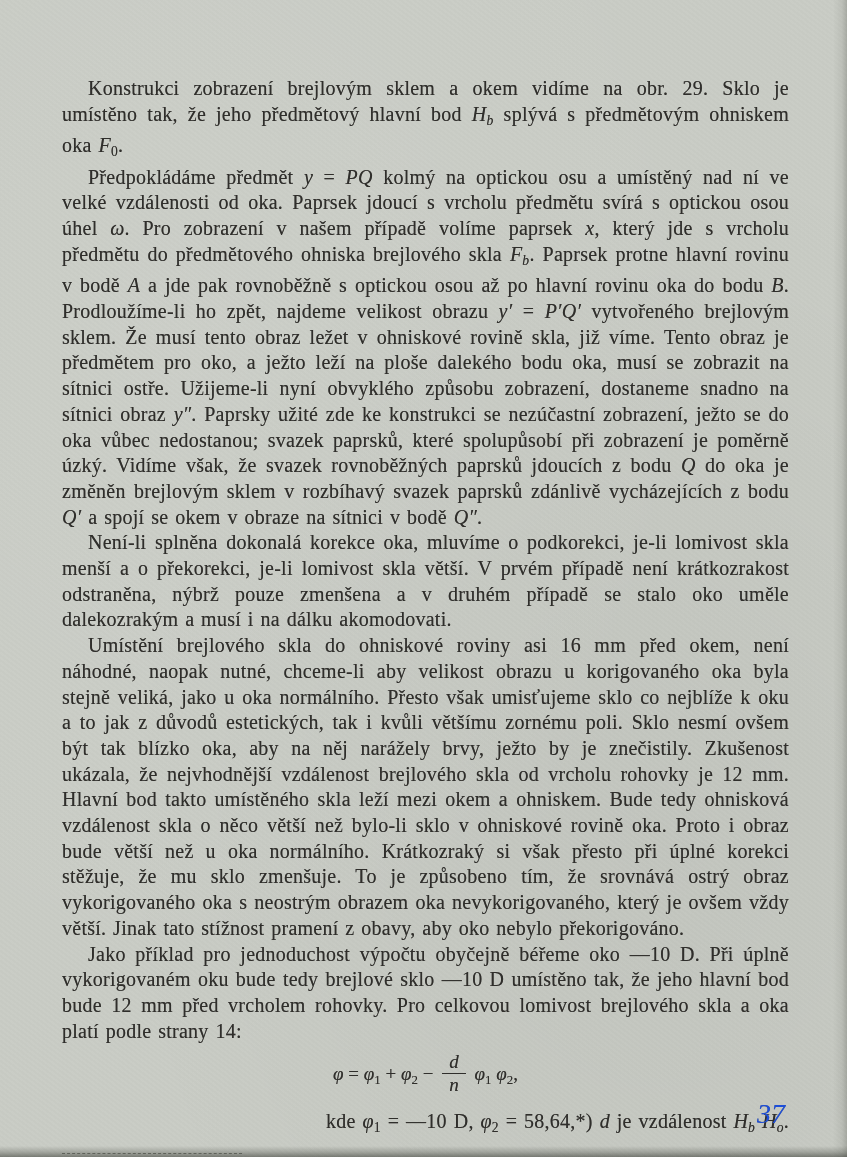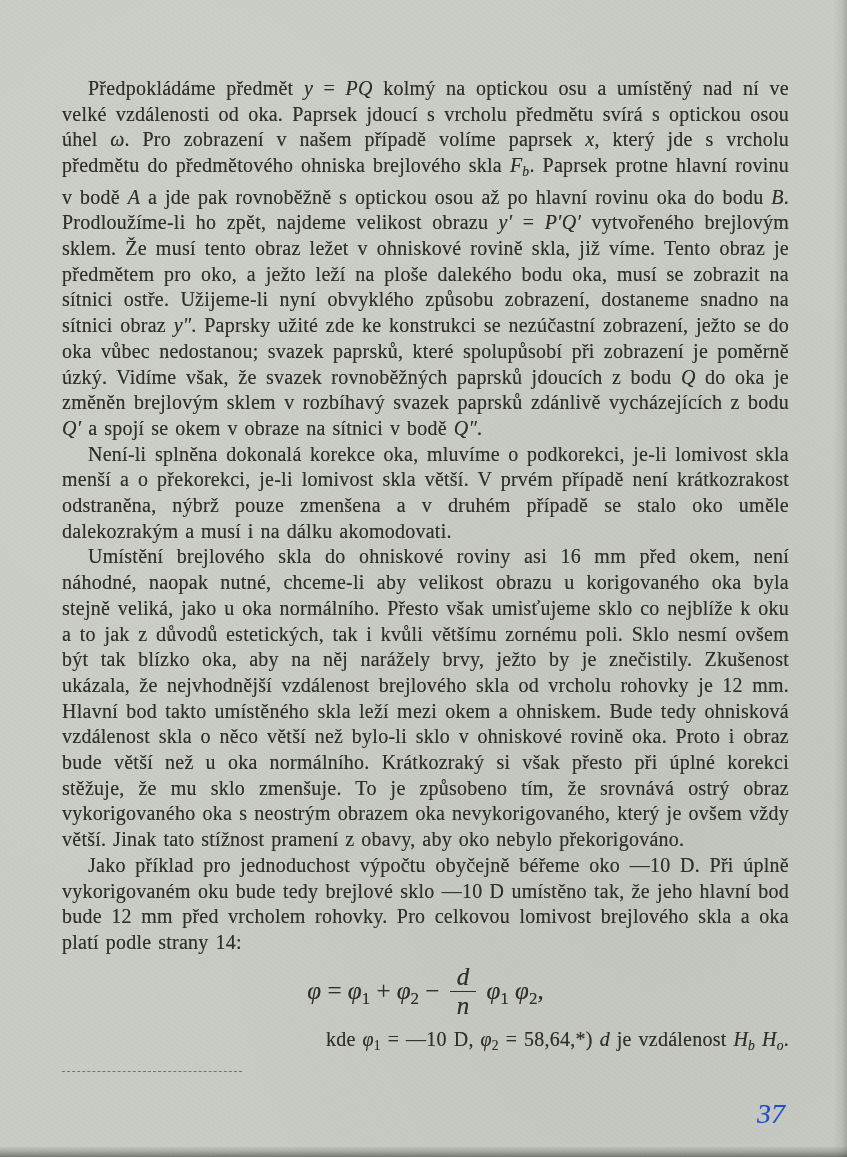--- a/index.html
+++ b/index.html
@@ -40,22 +40,22 @@
   .para.indent { text-indent: 26px; }
 
   .seg-n { }
   .seg-i { }
   .seg-v { font-style: italic; }
   .seg-vs { font-style: italic; font-size: 0.68em; vertical-align: -0.28em; }
   .seg-ns { font-size: 0.68em; vertical-align: -0.28em; }
 
   .formula {
     text-align: center;
-    font-size: 25px;
-    margin: 10px 0 6px 0;
+    font-size: 19px;
+    margin: 10px 0 12px 0;
     text-shadow: 0 0 0.6px rgba(47,46,43,0.55);
   }
 
   .frac {
     display: inline-block;
     vertical-align: middle;
     text-align: center;
     font-style: italic;
     line-height: 1.05;
     margin: 0 4px;
@@ -120,20 +120,21 @@
     background: linear-gradient(to bottom, rgba(75,78,70,0) 0%, rgba(75,78,70,0.30) 55%, rgba(52,55,48,0.55) 100%);
     pointer-events: none;
   }
 </style>
 </head>
 <body>
 
 <div class="page">
 
   <div class="text-block">
+      <p class="para indent"><span class="seg-n">Konstrukci zobrazení brejlovým sklem a okem vidíme na obr. 29. Sklo je umístěno tak, že jeho předmětový hlavní bod </span><span class="seg-v">H</span><span class="seg-vs">b</span><span class="seg-n"> splývá s předmětovým ohniskem oka </span><span class="seg-v">F</span><span class="seg-ns">0</span><span class="seg-n">.</span></p>
       <p class="para indent"><span class="seg-n">Předpokládáme předmět </span><span class="seg-v">y</span><span class="seg-n"> = </span><span class="seg-v">PQ</span><span class="seg-n"> kolmý na optickou osu a umístěný nad ní ve velké vzdálenosti od oka. Paprsek jdoucí s vrcholu předmětu svírá s optickou osou úhel </span><span class="seg-v">ω</span><span class="seg-n">. Pro zobrazení v našem případě volíme paprsek </span><span class="seg-v">x</span><span class="seg-n">, který jde s vrcholu předmětu do předmětového ohniska brejlového skla </span><span class="seg-v">F</span><span class="seg-vs">b</span><span class="seg-n">. Paprsek protne hlavní rovinu v bodě </span><span class="seg-v">A</span><span class="seg-n"> a jde pak rovnoběžně s optickou osou až po hlavní rovinu oka do bodu </span><span class="seg-v">B</span><span class="seg-n">. Prodloužíme-li ho zpět, najdeme velikost obrazu </span><span class="seg-v">y′</span><span class="seg-n"> = </span><span class="seg-v">P′Q′</span><span class="seg-n"> vytvořeného brejlovým sklem. Že musí tento obraz ležet v ohniskové rovině skla, již víme. Tento obraz je předmětem pro oko, a ježto leží na ploše dalekého bodu oka, musí se zobrazit na sítnici ostře. Užijeme-li nyní obvyklého způsobu zobrazení, dostaneme snadno na sítnici obraz </span><span class="seg-v">y″</span><span class="seg-n">. Paprsky užité zde ke konstrukci se nezúčastní zobrazení, ježto se do oka vůbec nedostanou; svazek paprsků, které spolupůsobí při zobrazení je poměrně úzký. Vidíme však, že svazek rovnoběžných paprsků jdoucích z bodu </span><span class="seg-v">Q</span><span class="seg-n"> do oka je změněn brejlovým sklem v rozbíhavý svazek paprsků zdánlivě vycházejících z bodu </span><span class="seg-v">Q′</span><span class="seg-n"> a spojí se okem v obraze na sítnici v bodě </span><span class="seg-v">Q″</span><span class="seg-n">.</span></p>
       <p class="para indent"><span class="seg-n">Není-li splněna dokonalá korekce oka, mluvíme o </span><span class="seg-i">podkorekci</span><span class="seg-n">, je-li lomivost skla menší a o </span><span class="seg-i">překorekci</span><span class="seg-n">, je-li lomivost skla větší. V prvém případě není krátkozrakost odstraněna, nýbrž pouze zmenšena a v druhém případě se stalo oko uměle dalekozrakým a musí i na dálku akomodovati.</span></p>
       <p class="para indent"><span class="seg-n">Umístění brejlového skla do ohniskové roviny asi 16 mm před okem, není náhodné, naopak nutné, chceme-li aby velikost obrazu u korigovaného oka byla stejně veliká, jako u oka normálního. Přesto však umisťujeme sklo co nejblíže k oku a to jak z důvodů estetických, tak i kvůli většímu zornému poli. Sklo nesmí ovšem být tak blízko oka, aby na něj narážely brvy, ježto by je znečistily. Zkušenost ukázala, že nejvhodnější </span><span class="seg-i">vzdálenost brejlového skla od vrcholu rohovky je 12 mm</span><span class="seg-n">. Hlavní bod takto umístěného skla leží mezi okem a ohniskem. Bude tedy ohnisková vzdálenost skla o něco větší než bylo-li sklo v ohniskové rovině oka. Proto i obraz bude větší než u oka normálního. Krátkozraký si však přesto při úplné korekci stěžuje, že mu sklo zmenšuje. To je způsobeno tím, že srovnává ostrý obraz vykorigovaného oka s neostrým obrazem oka nevykorigovaného, který je ovšem vždy větší. Jinak tato stížnost pramení z obavy, aby oko nebylo překorigováno.</span></p>
       <p class="para indent"><span class="seg-n">Jako příklad pro jednoduchost výpočtu obyčejně béřeme oko —10 D. Při úplně vykorigovaném oku bude tedy brejlové sklo —10 D umístěno tak, že jeho hlavní bod bude 12 mm před vrcholem rohovky. Pro celkovou lomivost brejlového skla a oka platí podle strany 14:</span></p>
     </div>
 
   <div class="formula">
     <span><span class="seg-v">φ</span><span class="seg-n"> = </span><span class="seg-v">φ</span><span class="seg-ns">1</span><span class="seg-n"> + </span><span class="seg-v">φ</span><span class="seg-ns">2</span><span class="seg-n"> − </span></span><span class="frac"><span class="num">d</span><span class="den">n</span></span><span><span class="seg-n"> </span><span class="seg-v">φ</span><span class="seg-ns">1</span><span class="seg-n"> </span><span class="seg-v">φ</span><span class="seg-ns">2</span><span class="seg-n">,</span></span>
   </div>
 

